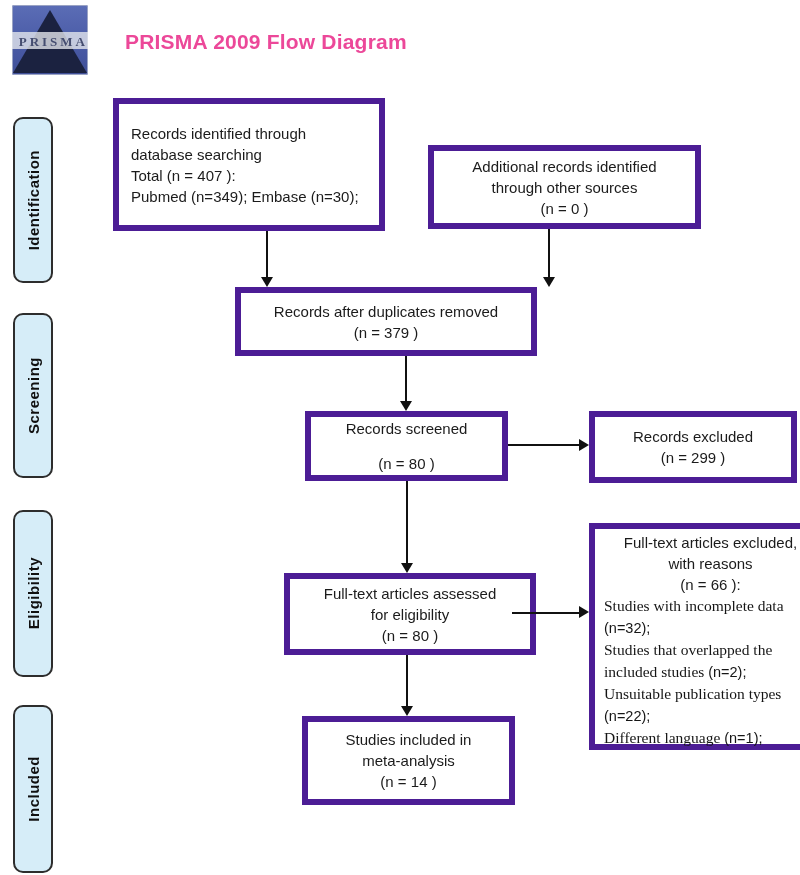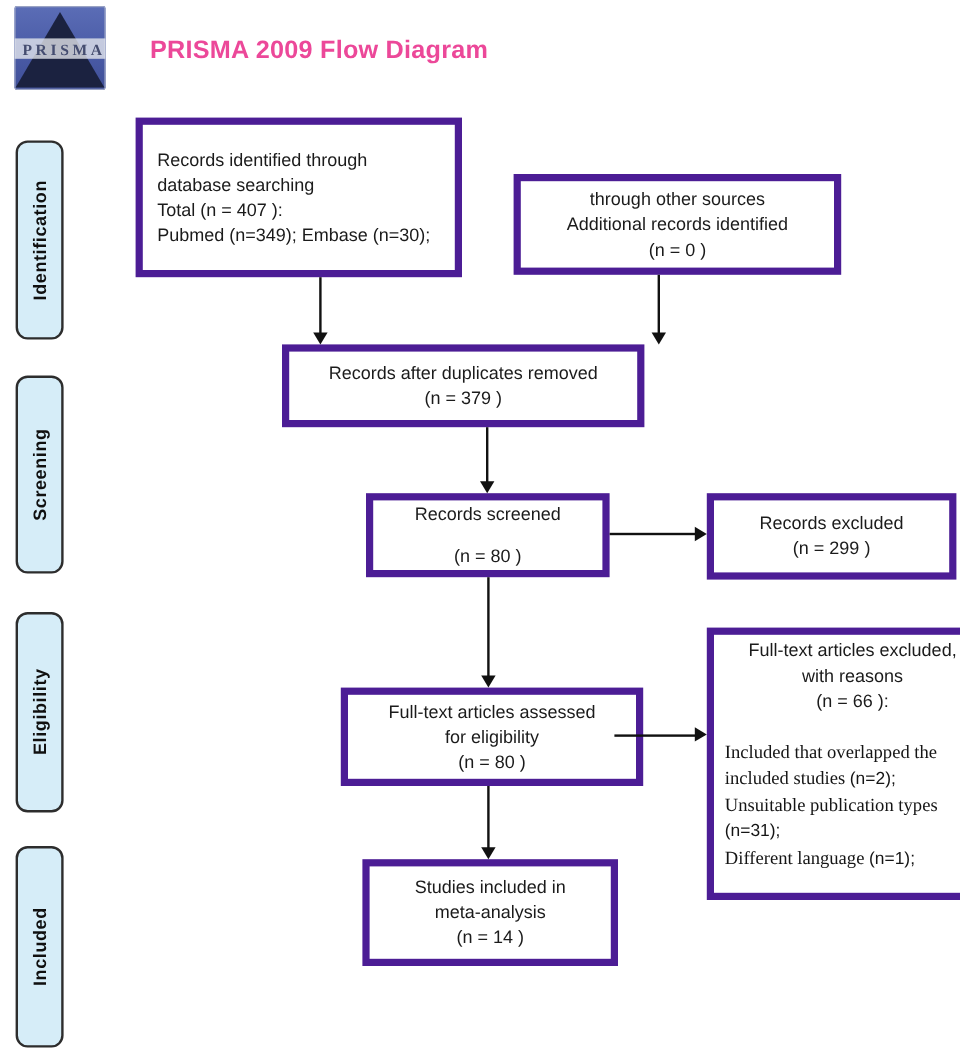--- a/index.html
+++ b/index.html
@@ -104,22 +104,22 @@
   </div>
 
   <div class="box box-identified">
     <div>Records identified through</div>
     <div>database searching</div>
     <div>Total (n = 407 ):</div>
     <div>Pubmed (n=349); Embase (n=30);</div>
   </div>
 
   <div class="box box-additional">
+    <div>Additional records identified</div>
     <div>through other sources</div>
-    <div>Additional records identified</div>
     <div>(n = 0 )</div>
   </div>
 
   <div class="box box-duplicates">
     <div>Records after duplicates removed</div>
     <div>(n = 379 )</div>
   </div>
 
   <div class="box box-screened">
     <div>Records screened</div>
@@ -135,23 +135,23 @@
     <div>Full-text articles assessed</div>
     <div>for eligibility</div>
     <div>(n = 80 )</div>
   </div>
 
   <div class="box box-ft-excluded">
     <div>Full-text articles excluded,</div>
     <div>with reasons</div>
     <div>(n = 66 ):</div>
     <div class="reasons">
-      <br>
-      <span class="reason"><span>Included that overlapped the included studies</span> <span class="n">(n=2);</span></span><br>
-      <span class="reason"><span>Unsuitable publication types</span> <span class="n">(n=31);</span></span><br>
+      <span class="reason"><span>Studies with incomplete data</span> <span class="n">(n=32);</span></span><br>
+      <span class="reason"><span>Studies that overlapped the included studies</span> <span class="n">(n=2);</span></span><br>
+      <span class="reason"><span>Unsuitable publication types</span> <span class="n">(n=22);</span></span><br>
       <span class="reason"><span>Different language</span> <span class="n">(n=1);</span></span>
     </div>
   </div>
 
   <div class="box box-included">
     <div>Studies included in</div>
     <div>meta-analysis</div>
     <div>(n = 14 )</div>
   </div>
 

